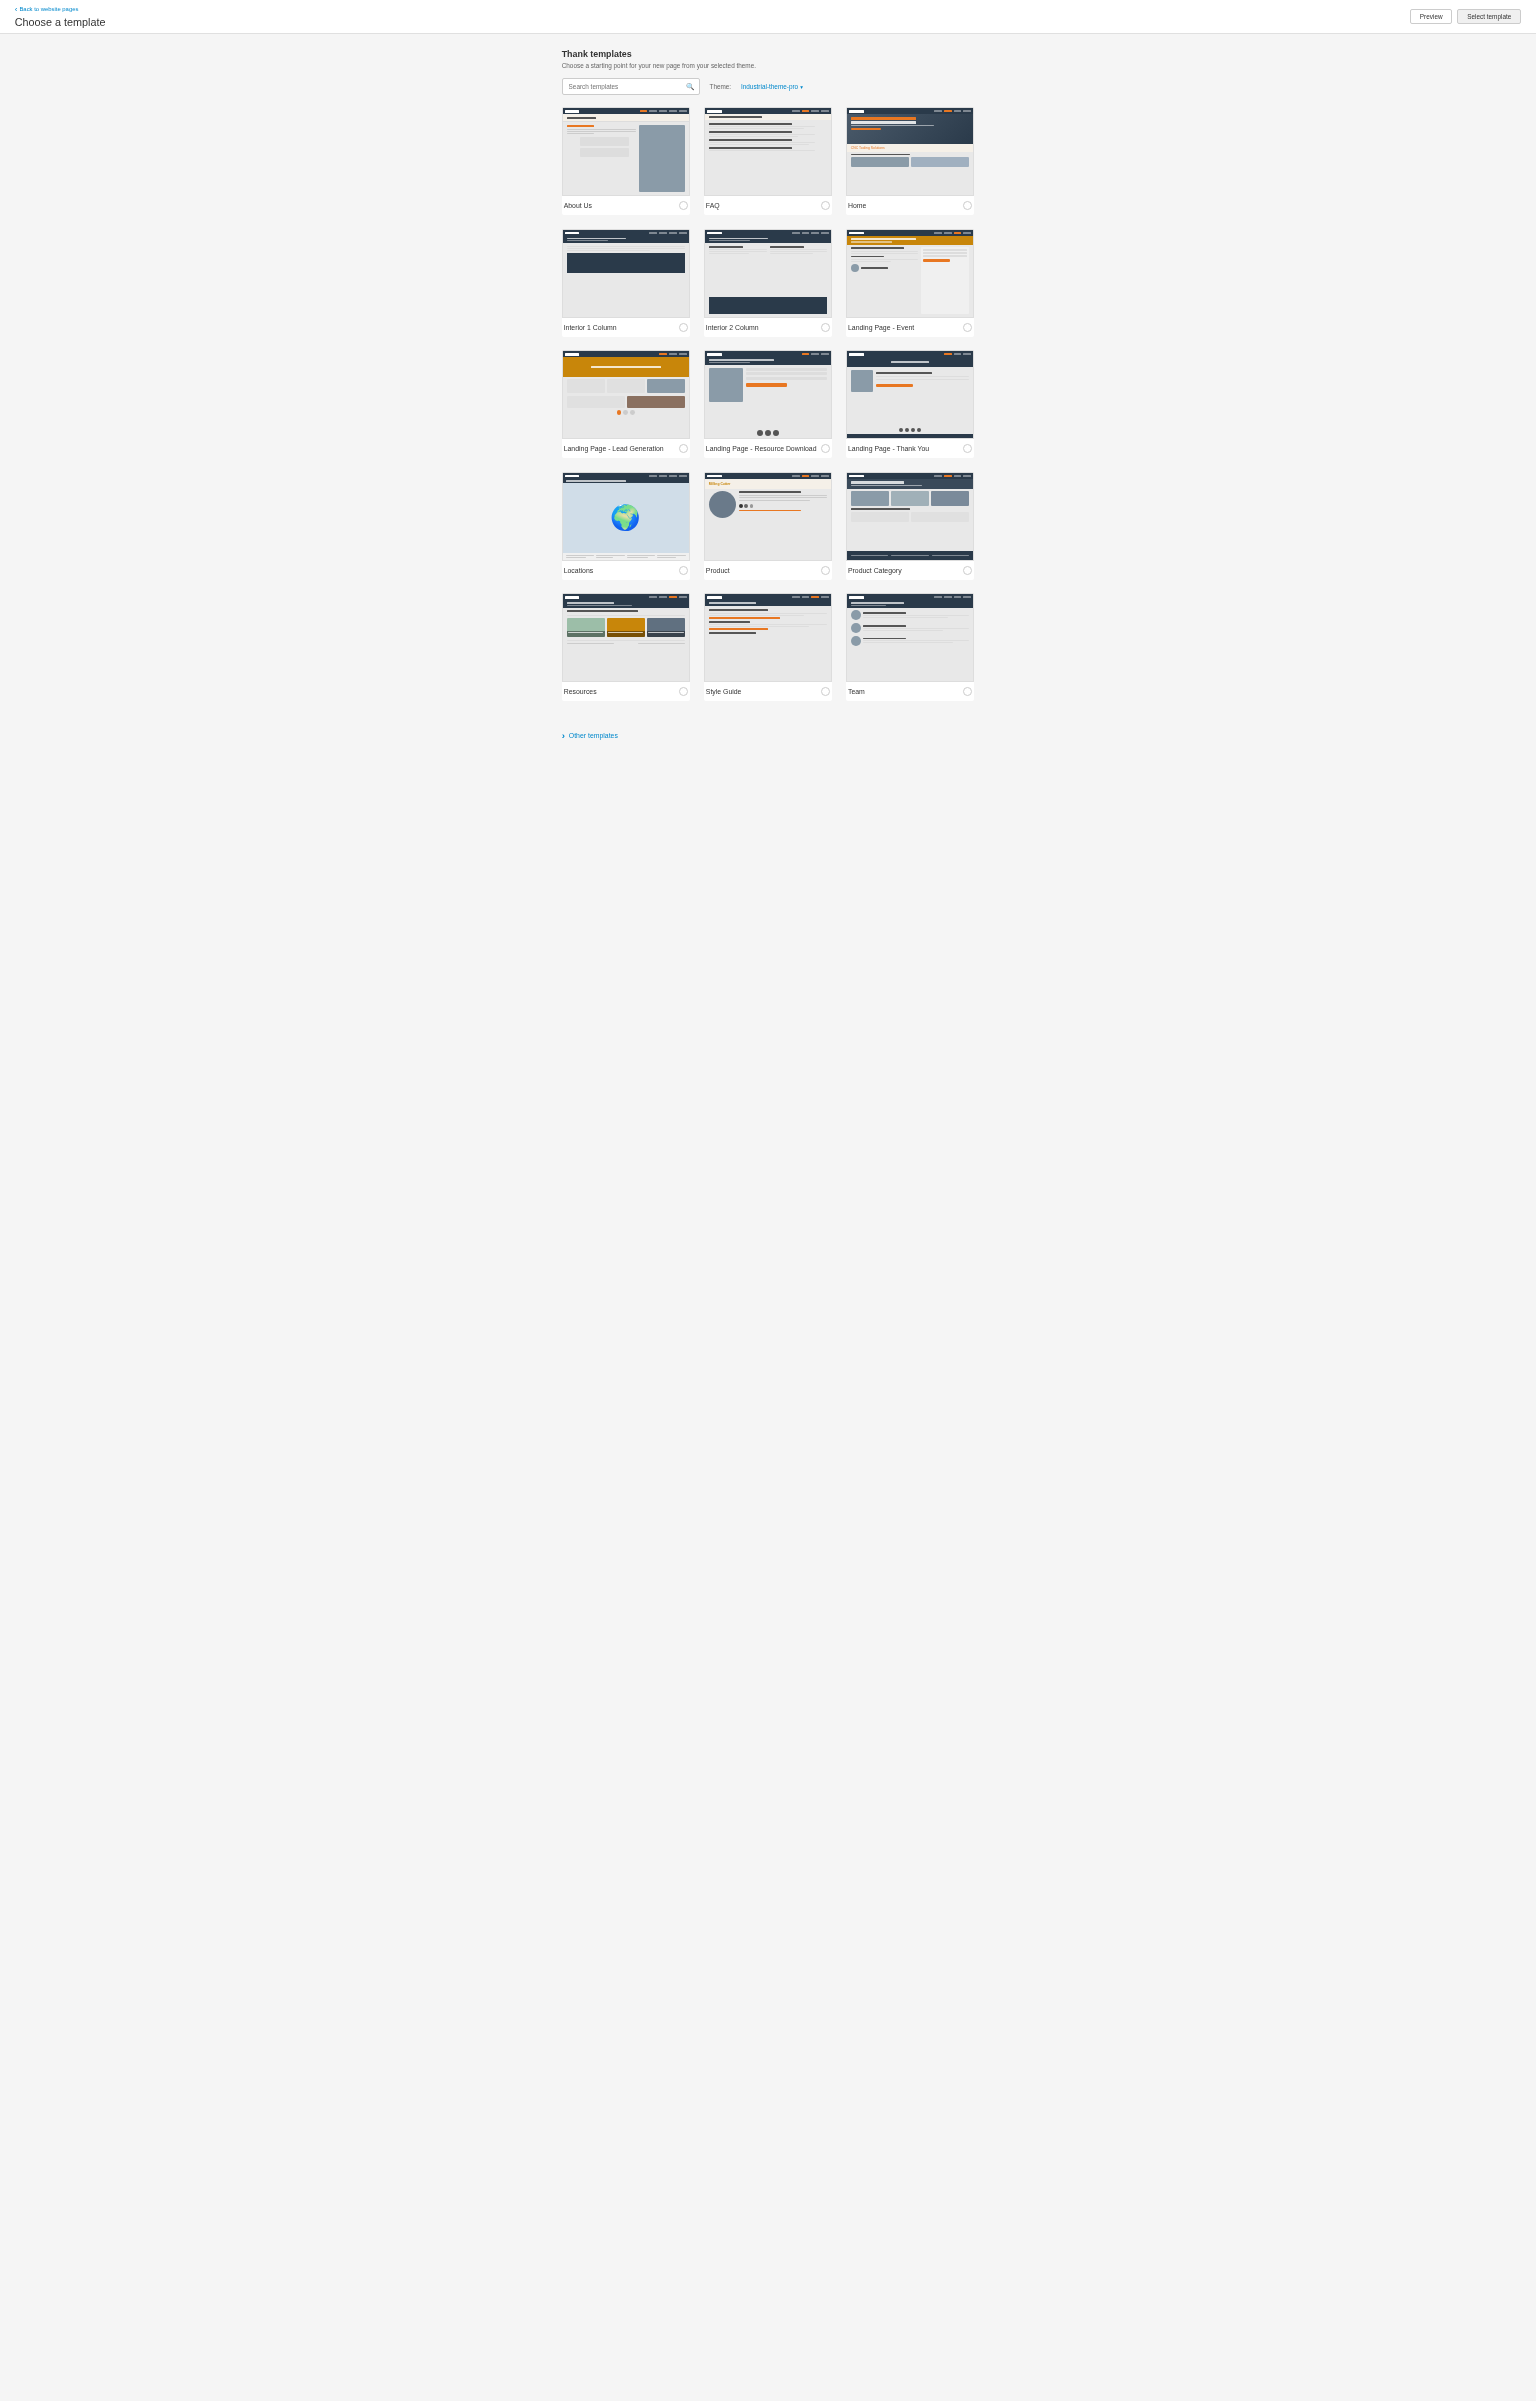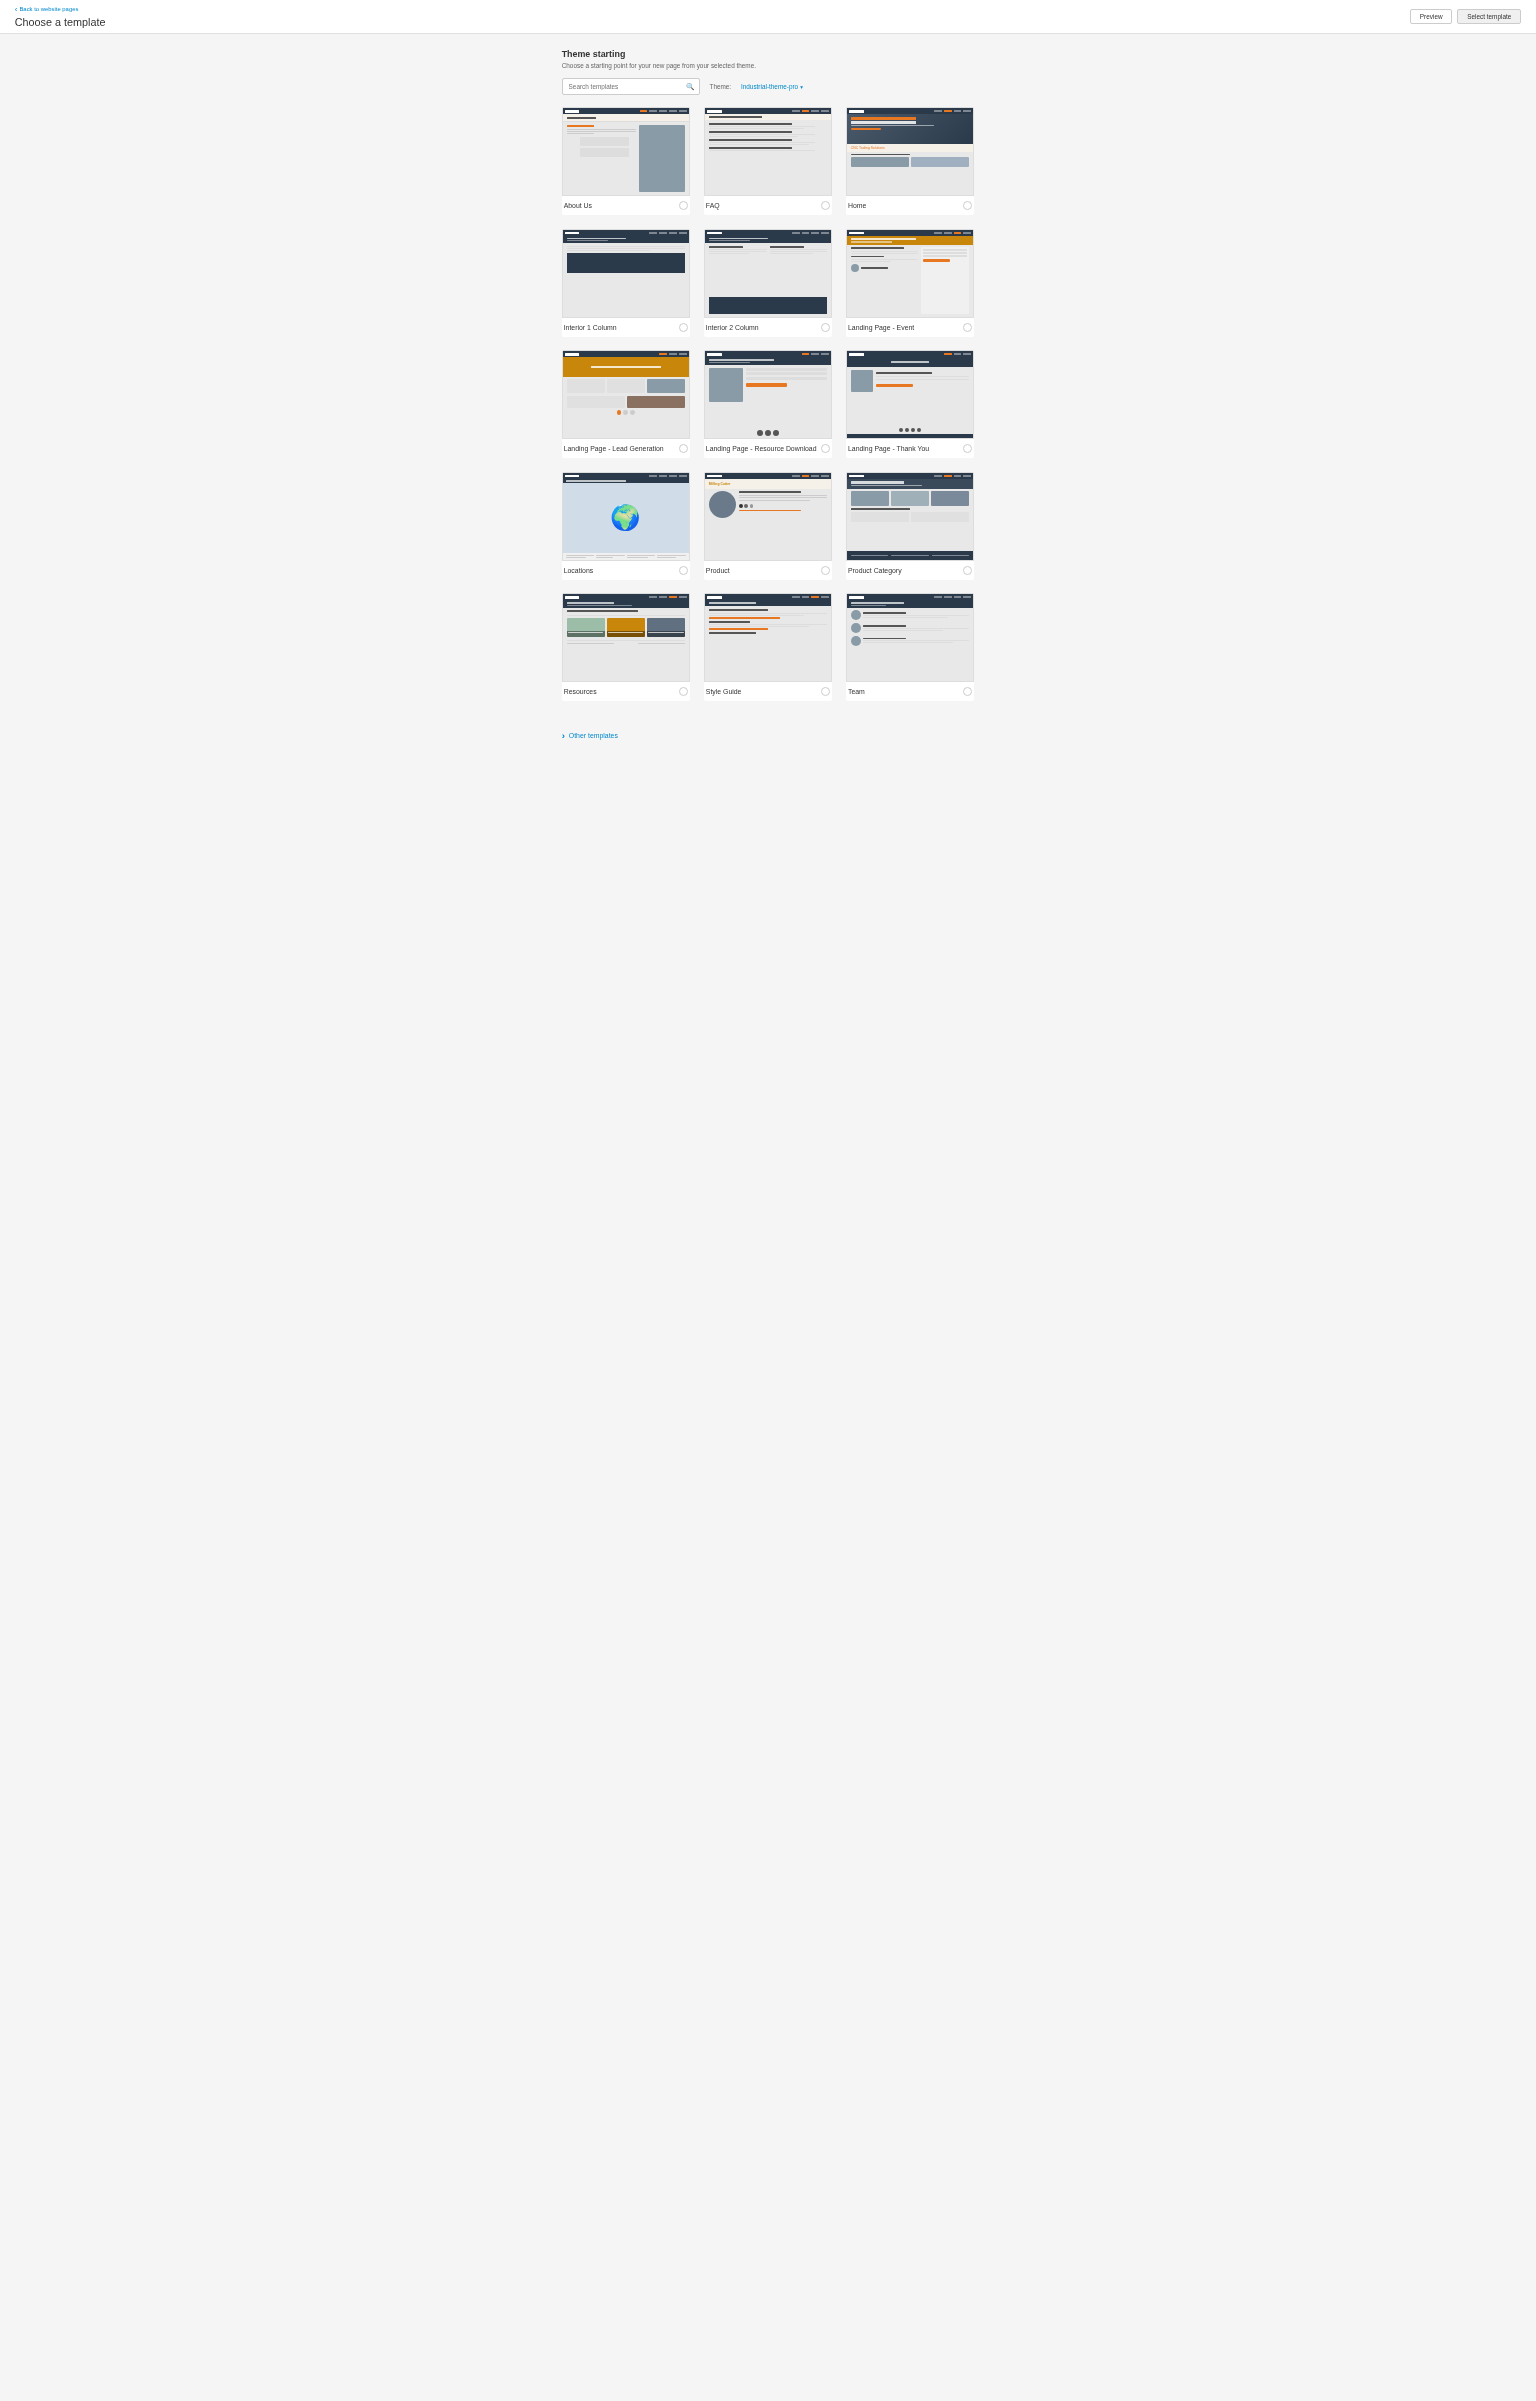--- a/index.html
+++ b/index.html
@@ -162,21 +162,21 @@
     <a class="back-link" href="#">Back to website pages</a>
     <div class="page-title">Choose a template</div>
   </div>
   <div class="top-actions">
     <button class="btn-outline">Preview</button>
     <button class="btn-primary">Select template</button>
   </div>
 </div>
 
 <div class="content">
-  <div class="section-title">Theme starting</div>
+  <div class="section-title">Thank templates</div>
   <div class="section-subtitle">Choose a starting point for your new page from your selected theme.</div>
 
   <div class="controls">
     <div class="search-box">
       <input type="text" placeholder="Search templates" style="">
       <span class="search-icon">🔍</span>
     </div>
     <span class="theme-label">Theme:</span>
     <span class="theme-select">Industrial-theme-pro</span>
   </div>

